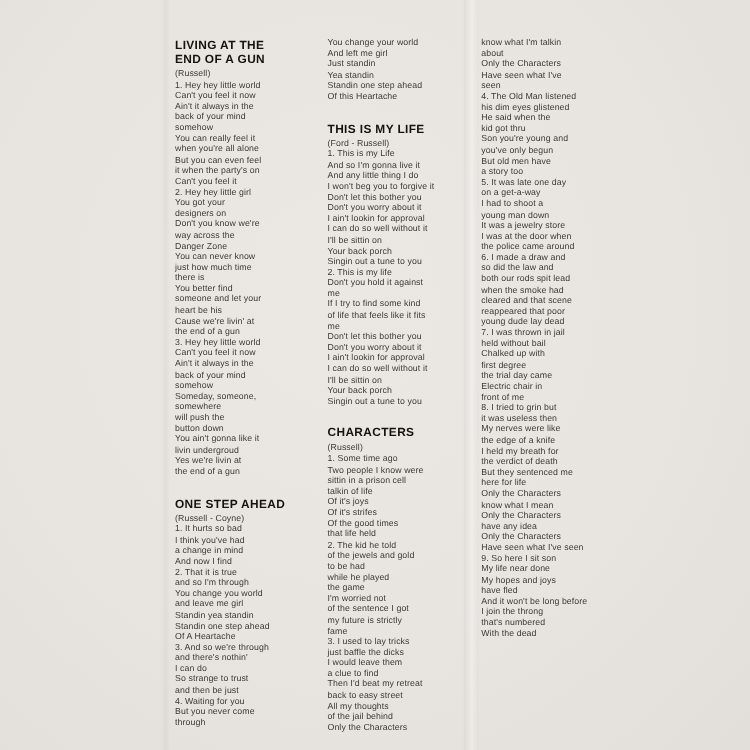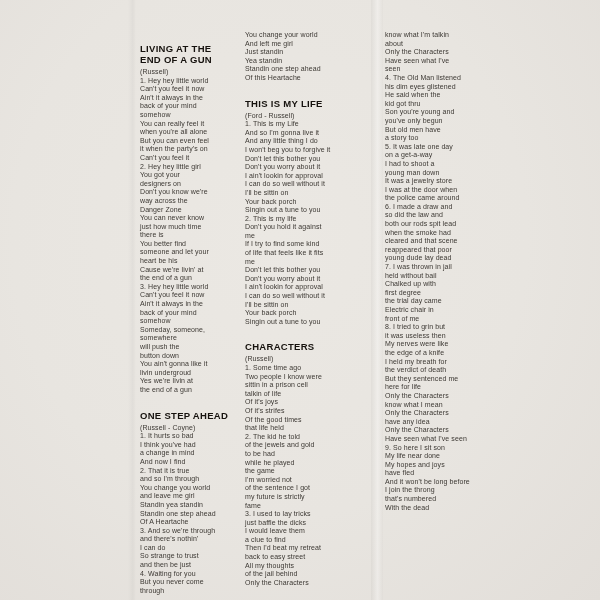--- a/index.html
+++ b/index.html
@@ -14,22 +14,22 @@
     background: linear-gradient(90deg, rgba(0,0,0,0.035), rgba(255,255,255,0.30) 55%, rgba(0,0,0,0.02));
     pointer-events: none;
   }
   .crease-left {
     position: absolute; top: 0; bottom: 0; left: 128px; width: 8px;
     background: linear-gradient(90deg, rgba(0,0,0,0.00), rgba(0,0,0,0.035) 60%, rgba(0,0,0,0.00));
     pointer-events: none;
   }
   .columns { position: absolute; top: 31px; left: 0; right: 0; bottom: 0; }
   .column { position: absolute; top: 0; }
-  .column:nth-child(1) { left: 140px; width: 106px; margin-top: 12px; }
-  .column:nth-child(2) { left: 245px; width: 116px; }
+  .column:nth-child(1) { left: 140px; width: 106px; }
+  .column:nth-child(2) { left: 262px; width: 116px; }
   .column:nth-child(3) { left: 385px; width: 122px; }
   section { margin: 0; }
   section + section { margin-top: 15px; }
   .song-title {
     margin: 0 0 3px 0;
     font-size: 9.5px; line-height: 11px; font-weight: bold;
     letter-spacing: 0.3px; color: #16120e;
   }
   .song-title span { display: block; }
   .credit, .lyric-line {

